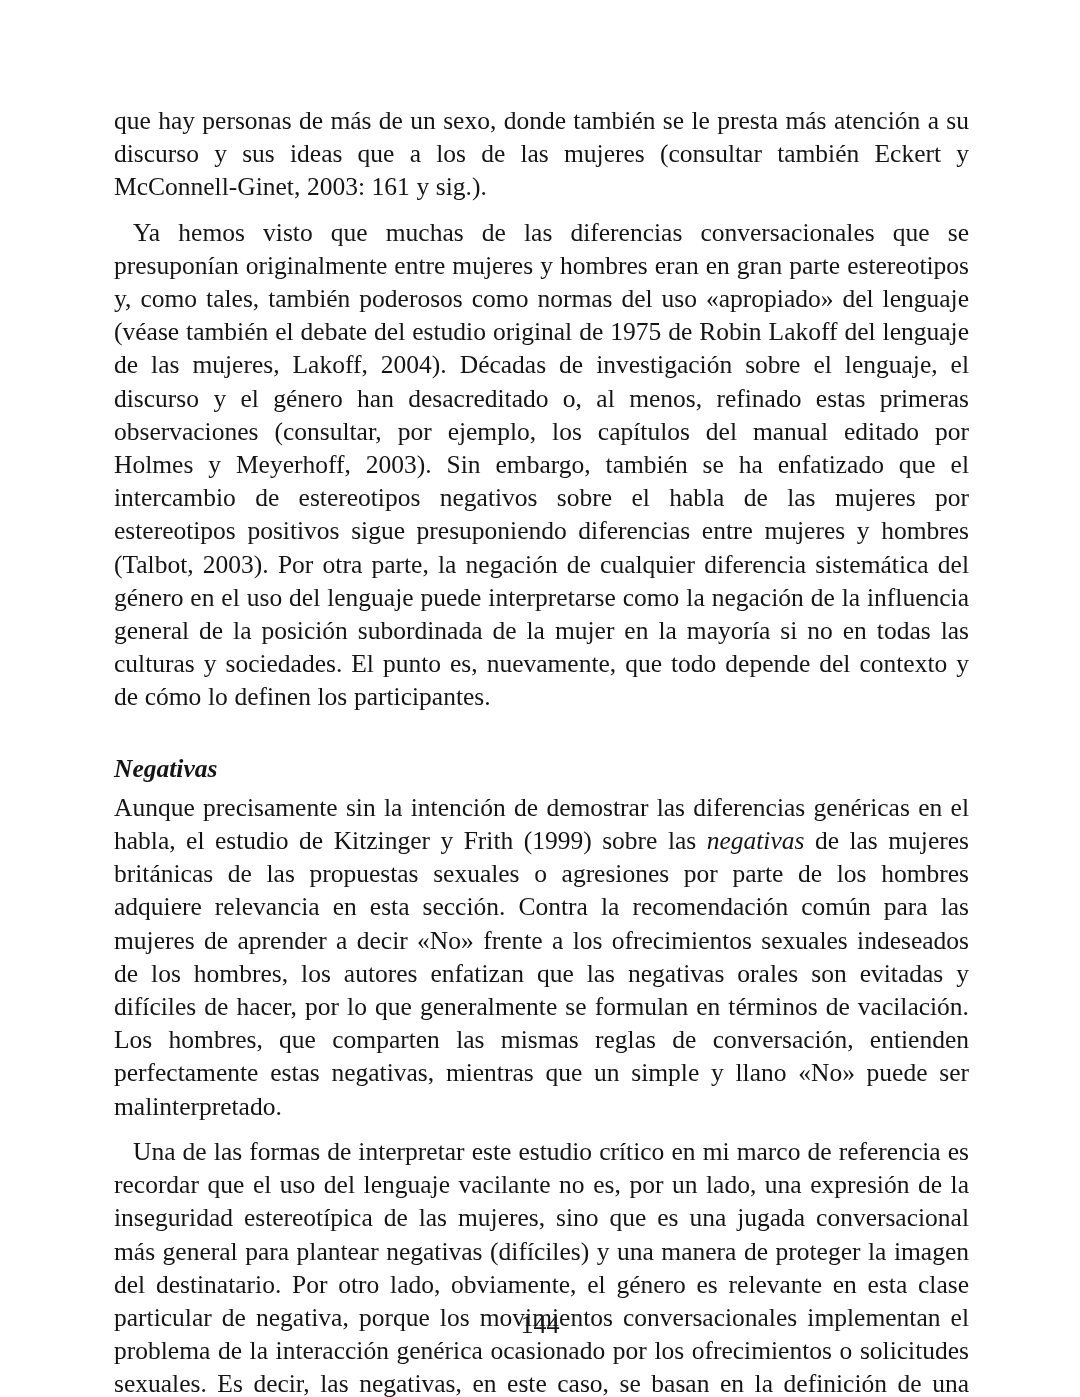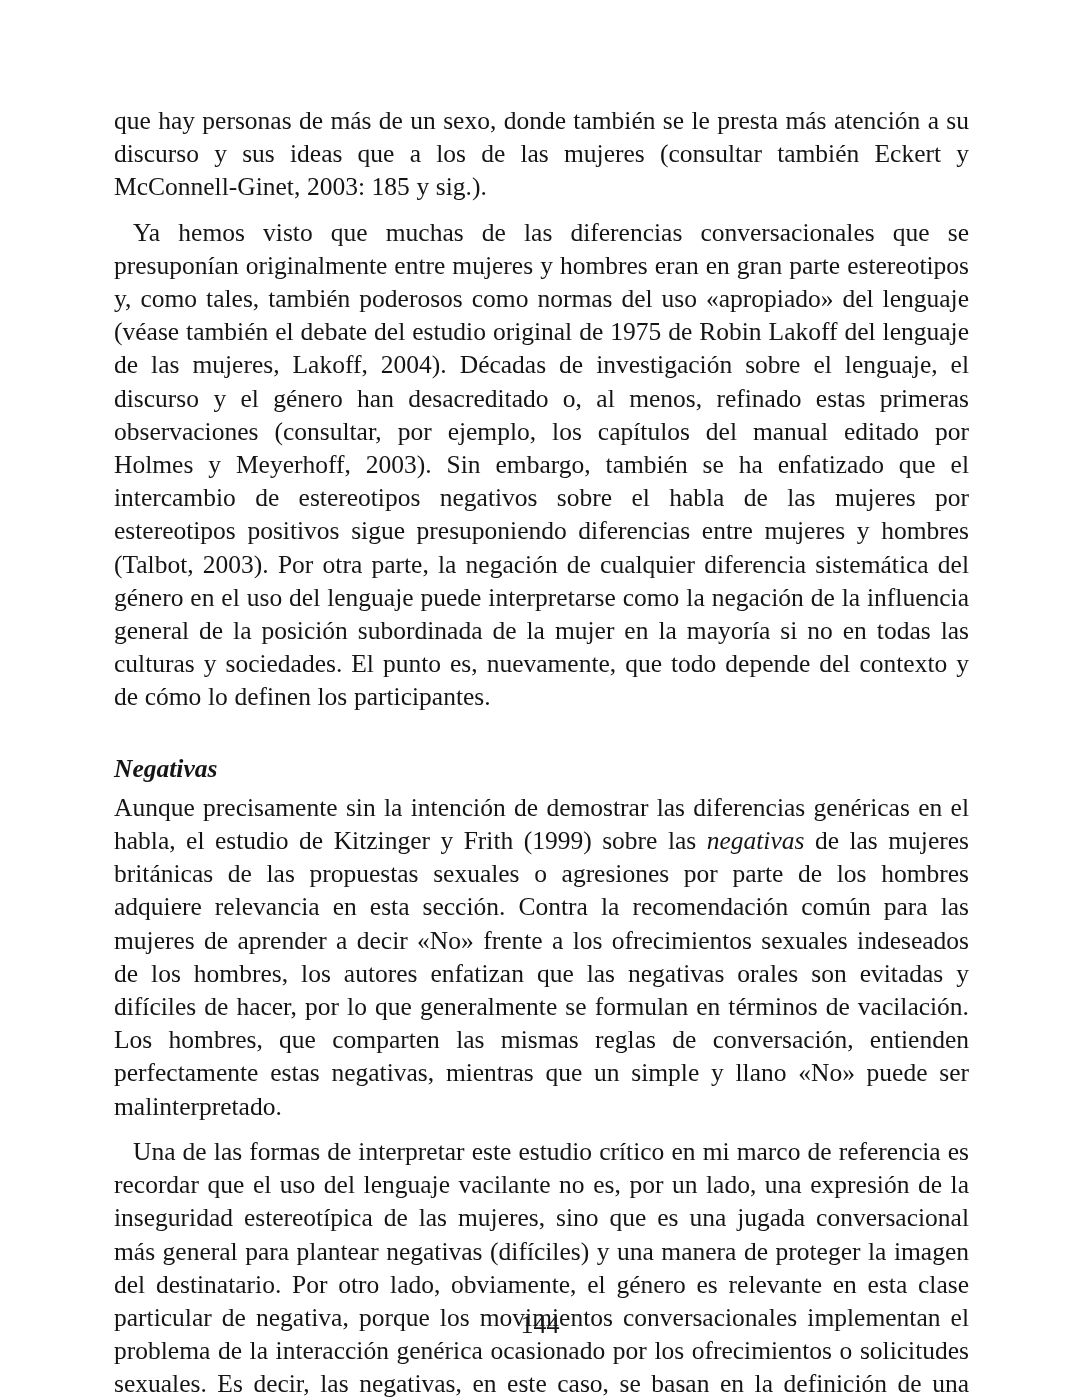--- a/index.html
+++ b/index.html
@@ -68,21 +68,21 @@
     color: #151515;
   }
 </style>
 </head>
 <body>
 
 <div class="page">
 
   <div class="text-column">
 
-    <p class="para">que hay personas de más de un sexo, donde también se le presta más atención a su discurso y sus ideas que a los de las mujeres (consultar también Eckert y McConnell-Ginet, 2003: 185 y sig.).</p>
+    <p class="para">que hay personas de más de un sexo, donde también se le presta más atención a su discurso y sus ideas que a los de las mujeres (consultar también Eckert y McConnell-Ginet, 2003: 161 y sig.).</p>
 
     <p class="para indent">Ya hemos visto que muchas de las diferencias conversacionales que se presuponían originalmente entre mujeres y hombres eran en gran parte estereotipos y, como tales, también poderosos como normas del uso «apropiado» del lenguaje (véase también el debate del estudio original de 1975 de Robin Lakoff del lenguaje de las mujeres, Lakoff, 2004). Décadas de investigación sobre el lenguaje, el discurso y el género han desacreditado o, al menos, refinado estas primeras observaciones (consultar, por ejemplo, los capítulos del manual editado por Holmes y Meyerhoff, 2003). Sin embargo, también se ha enfatizado que el intercambio de estereotipos negativos sobre el habla de las mujeres por estereotipos positivos sigue presuponiendo diferencias entre mujeres y hombres (Talbot, 2003). Por otra parte, la negación de cualquier diferencia sistemática del género en el uso del lenguaje puede interpretarse como la negación de la influencia general de la posición subordinada de la mujer en la mayoría si no en todas las culturas y sociedades. El punto es, nuevamente, que todo depende del contexto y de cómo lo definen los participantes.</p>
 
     <div class="gap-before-heading"></div>
 
     <h2 class="section-heading">Negativas</h2>
 
     <div class="gap-after-heading"></div>
 
     <p class="para"><span>Aunque precisamente sin la intención de demostrar las diferencias genéricas en el habla, el estudio de Kitzinger y Frith (1999) sobre las </span><span class="italic-term">negativas</span><span> de las mujeres británicas de las propuestas sexuales o agresiones por parte de los hombres adquiere relevancia en esta sección. Contra la recomendación común para las mujeres de aprender a decir «No» frente a los ofrecimientos sexuales indeseados de los hombres, los autores enfatizan que las negativas orales son evitadas y difíciles de hacer, por lo que generalmente se formulan en términos de vacilación. Los hombres, que comparten las mismas reglas de conversación, entienden perfectamente estas negativas, mientras que un simple y llano «No» puede ser malinterpretado.</span></p>

